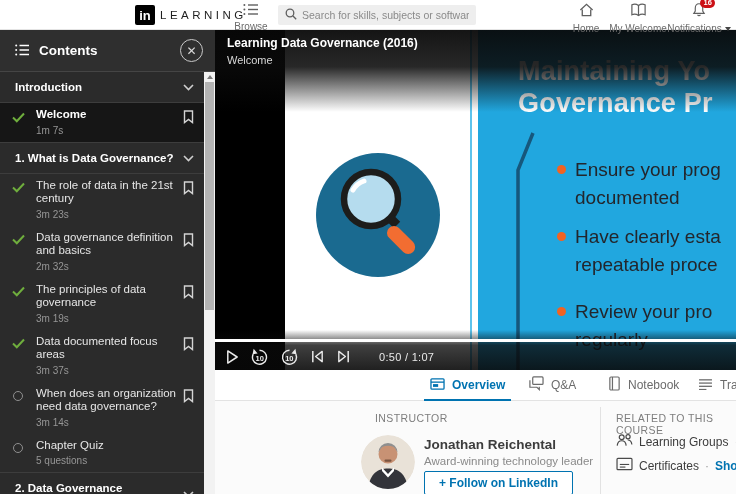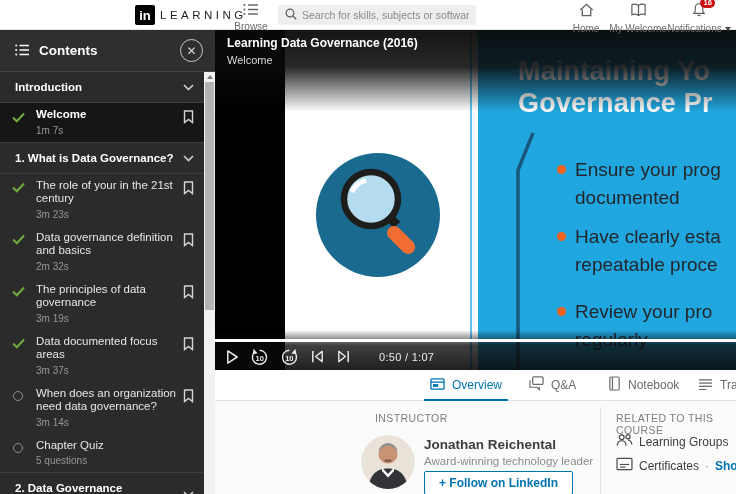--- a/index.html
+++ b/index.html
@@ -86,21 +86,21 @@
               padding-left:10px; gap:11px; z-index:5; }
   .ctl { display:flex; align-items:center; justify-content:center; cursor:pointer; }
   .time { color:#e9e9e9; font-size:11px; margin-left:17px; letter-spacing:0.3px; }
 
   
   .tabs { position:absolute; top:370px; left:215px; width:521px; height:31px; background:#fff;
           border-bottom:1px solid #e3e3e3; z-index:15; }
   .tab { position:absolute; top:0; height:30px; display:flex; align-items:center; gap:7px; cursor:pointer;
          color:#6b6b6b; font-size:12px; white-space:nowrap; }
   .tab.t0 { left:215px; } .tab.t1 { left:313px; } .tab.t2 { left:393px; } .tab.t3 { left:483px; }
-  .tab.active { color:#0073b1; font-weight:normal; }
+  .tab.active { color:#0073b1; font-weight:bold; }
   .tab.active::after { content:""; position:absolute; left:-6px; right:-6px; bottom:-1px; height:2px; background:#0073b1; }
 
   
   .bottom { position:absolute; top:401px; left:215px; width:521px; height:93px; background:#fbfbfb; z-index:12; }
   .panel-heading { position:absolute; font-size:10.5px; color:#7d7d7d; letter-spacing:0.4px; }
   .h-instructor { left:160px; top:11px; }
   .h-related { left:401px; top:11px; }
   .avatar { position:absolute; left:146px; top:34px; width:54px; height:54px; border-radius:50%; overflow:hidden; }
   .inst-name { position:absolute; left:209px; top:36px; font-size:13.5px; font-weight:bold; color:#3d3d3d; }
   .inst-sub { position:absolute; left:209px; top:54px; font-size:11.5px; color:#8a8a8a; }
@@ -226,21 +226,21 @@
               <path d="M1 1 L5.5 5.5 L10 1" fill="none" stroke="#cfcfcf" stroke-width="1.6"></path>
             </svg></span>
       </div>
 
       <div class="item">
         <span class="st">
             <svg width="13" height="11" viewBox="0 0 13 11">
               <path d="M1 5.5 L4.8 9.2 L12 1.5" fill="none" stroke="#6fae3d" stroke-width="2"></path>
             </svg>
           </span>
-        <div class="it-title">The role of your in the 21st century</div>
+        <div class="it-title">The role of data in the 21st century</div>
         <div class="it-dur">3m 23s</div>
         <span class="bm"><svg width="11" height="14" viewBox="0 0 11 14">
               <path d="M1.5 1 H9.5 V12.5 L5.5 9.4 L1.5 12.5 Z" fill="none" stroke="#d4d4d4" stroke-width="1.4"></path>
             </svg></span>
       </div>
 
       <div class="item">
         <span class="st">
             <svg width="13" height="11" viewBox="0 0 13 11">
               <path d="M1 5.5 L4.8 9.2 L12 1.5" fill="none" stroke="#6fae3d" stroke-width="2"></path>

